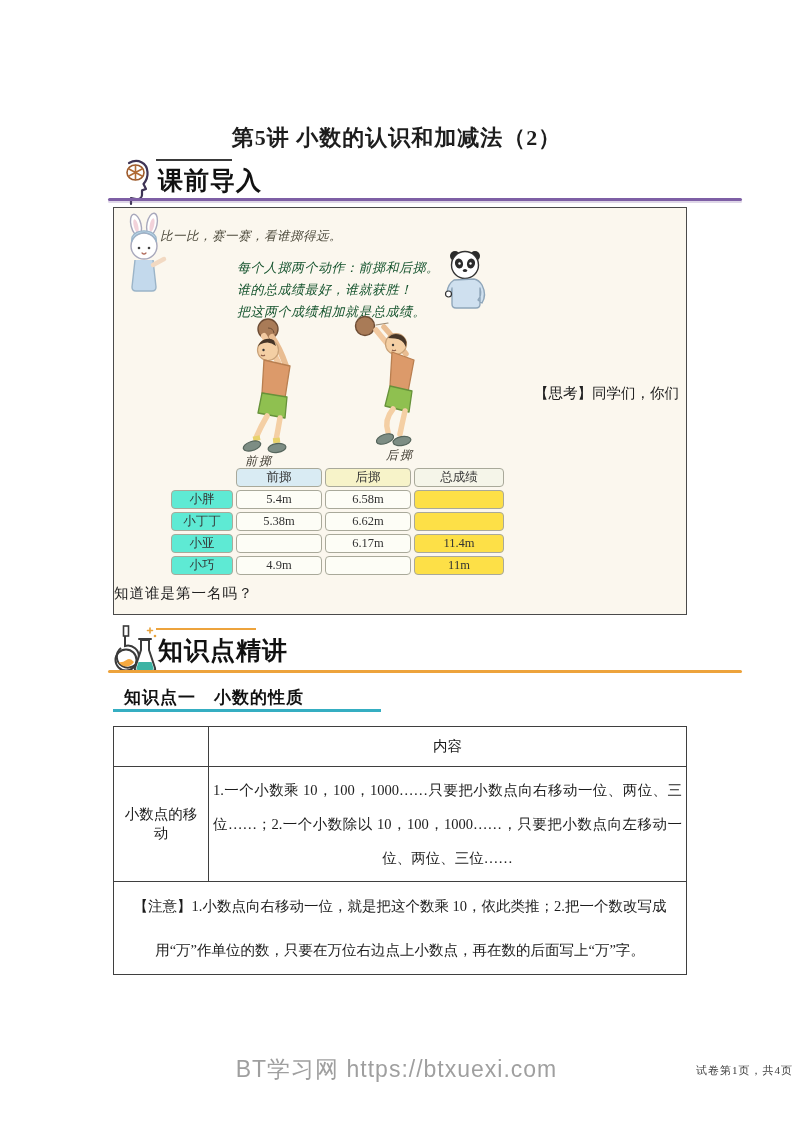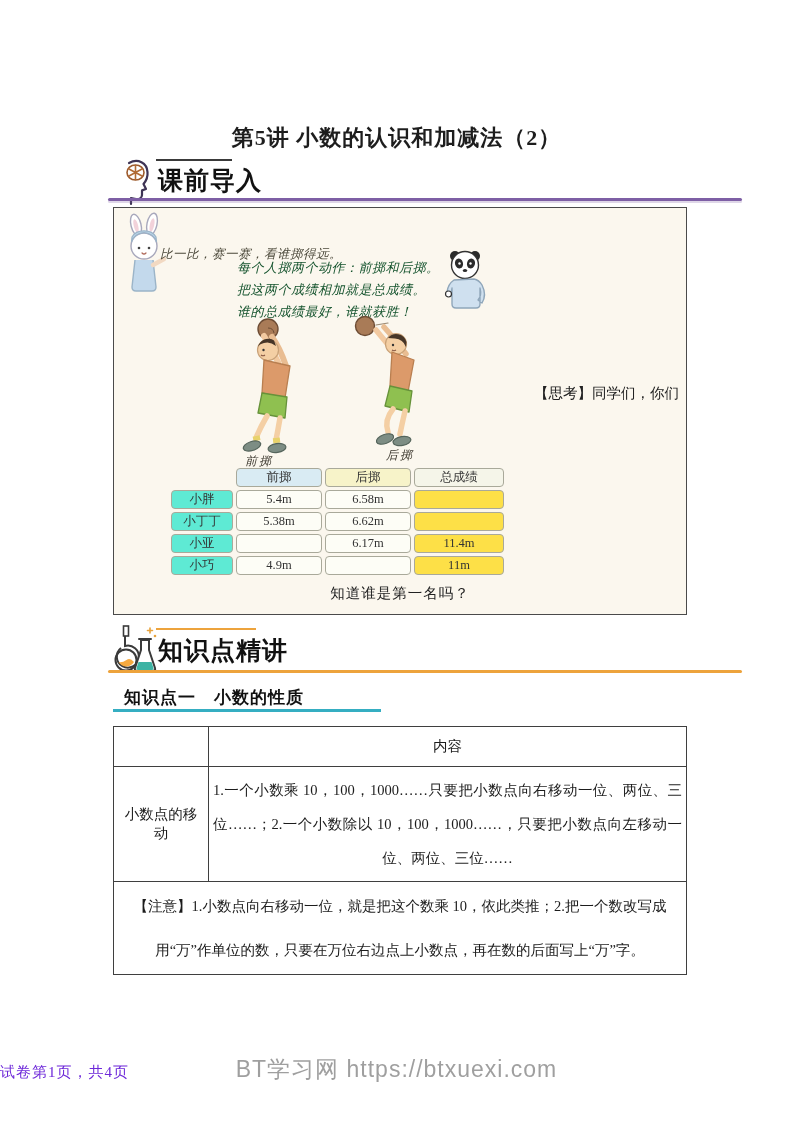--- a/index.html
+++ b/index.html
@@ -27,27 +27,27 @@
     font-family:"Liberation Sans","DejaVu Sans",sans-serif;
     font-size:17px; font-weight:bold; color:#111; letter-spacing:1px;
   }
   .rule-teal { position:absolute; left:113px; top:709px; width:268px; height:3px; background:#35aec2; }
 
   
   .intro-box {
     position:absolute; left:113px; top:207px; width:574px; height:408px;
     border:1.5px solid #4a4a4a; background:#fbf7ee; overflow:hidden;
   }
-  .hand-text { position:absolute; font-style:italic; color:#4d4a3c;margin-top:18px; }
+  .hand-text { position:absolute; font-style:italic; color:#4d4a3c; }
   .bubble-line { left:46px; top:20px; font-size:12.5px; letter-spacing:.5px; }
   .para { position:absolute; left:123px; top:49px; font-style:italic; color:#14532d;
           font-size:13px; line-height:22px; letter-spacing:.5px; }
   .think-text { position:absolute; left:420px; top:176px; font-size:14.5px; color:#222; white-space:nowrap; }
   .pose-label { position:absolute; font-size:12px; color:#3e3a30; font-style:italic; letter-spacing:2px; }
-  .question-line { position:absolute; left:0; top:376px; width:100%; text-align:center; font-size:14.5px; color:#222; letter-spacing:1px; }
+  .question-line { position:absolute; left:0; top:376px; width:100%; text-align:left; font-size:14.5px; color:#222; letter-spacing:1px; }
 
   
   .stable { position:absolute; left:57px; top:260px; display:grid;
             grid-template-columns:62px 86px 86px 90px; gap:3px;
             font-size:12.5px; color:#333; }
   .scell { height:19px; line-height:17px; text-align:center;
            border:1px solid #a9a99a; border-radius:4px; background:#fdfdf6; }
   .scell.ghost { border:none; background:transparent; }
   .scell.h-front { background:#d9ebf3; }
   .scell.h-back  { background:#f7f3c9; }
@@ -68,22 +68,22 @@
   .ktable .r2 .content { text-align:justify; text-align-last:center; line-height:34px; padding:6px 4px; }
   .ktable .note td { height:92px; line-height:44px; padding:2px 10px; }
 
   
   .watermark {
     position:absolute; left:0; top:1054px; width:100%; text-align:center;
     font-family:"Liberation Sans","DejaVu Sans",sans-serif;
     font-size:23px; color:#8f8f8f; opacity:.85; letter-spacing:1px;
   }
   .page-footer {
-    position:absolute; left:0; top:1063px; width:100%; text-align:left;
-    font-size:15px; color:#6d28d9; letter-spacing:1px;
+    position:absolute; left:0; top:1063px; width:100%; text-align:right;
+    font-size:11px; color:#404040; letter-spacing:1px;
   }
   svg { position:absolute; overflow:visible; }
 </style>
 </head>
 <body>
 
 <div class="page">
 
   <div class="doc-title">第5讲 小数的认识和加减法（2）</div>
 
@@ -109,22 +109,22 @@
       <circle cx="27" cy="35" r="1.3" fill="#444"></circle>
       <path d="M20,40 Q22,42 24,40" stroke="#b06a5a" stroke-width="1.2" fill="none" stroke-linecap="round"></path>
       <path d="M13,47 L10,74 Q10,78 14,78 L30,78 Q34,78 34,74 L31,47" fill="#c3d9ec" stroke="#9bb4c8" stroke-width="1.4" stroke-linejoin="round"></path>
       <path d="M31,52 L42,46" stroke="#f2d9c2" stroke-width="4.5" stroke-linecap="round"></path>
     </svg>
 
     <div class="hand-text bubble-line">比一比，赛一赛，看谁掷得远。</div>
 
     <div class="para">
       <div>每个人掷两个动作：前掷和后掷。</div>
+      <div>谁的总成绩最好，谁就获胜！</div>
       <div>把这两个成绩相加就是总成绩。</div>
-      <div>谁的总成绩最好，谁就获胜！</div>
     </div>
 
     <svg style="left:324px; top:40px;" width="54" height="64" viewBox="0 0 54 64">
       <circle cx="17" cy="8" r="5" fill="#2b2b2b"></circle>
       <circle cx="37" cy="8" r="5" fill="#2b2b2b"></circle>
       <circle cx="27" cy="17" r="13.5" fill="#fff" stroke="#333" stroke-width="1.4"></circle>
       <ellipse cx="21" cy="15.5" rx="4" ry="5" fill="#2b2b2b" transform="rotate(-15 21 15.5)"></ellipse>
       <ellipse cx="33" cy="15.5" rx="4" ry="5" fill="#2b2b2b" transform="rotate(15 33 15.5)"></ellipse>
       <circle cx="21.5" cy="15.5" r="1.2" fill="#fff"></circle>
       <circle cx="32.5" cy="15.5" r="1.2" fill="#fff"></circle>

